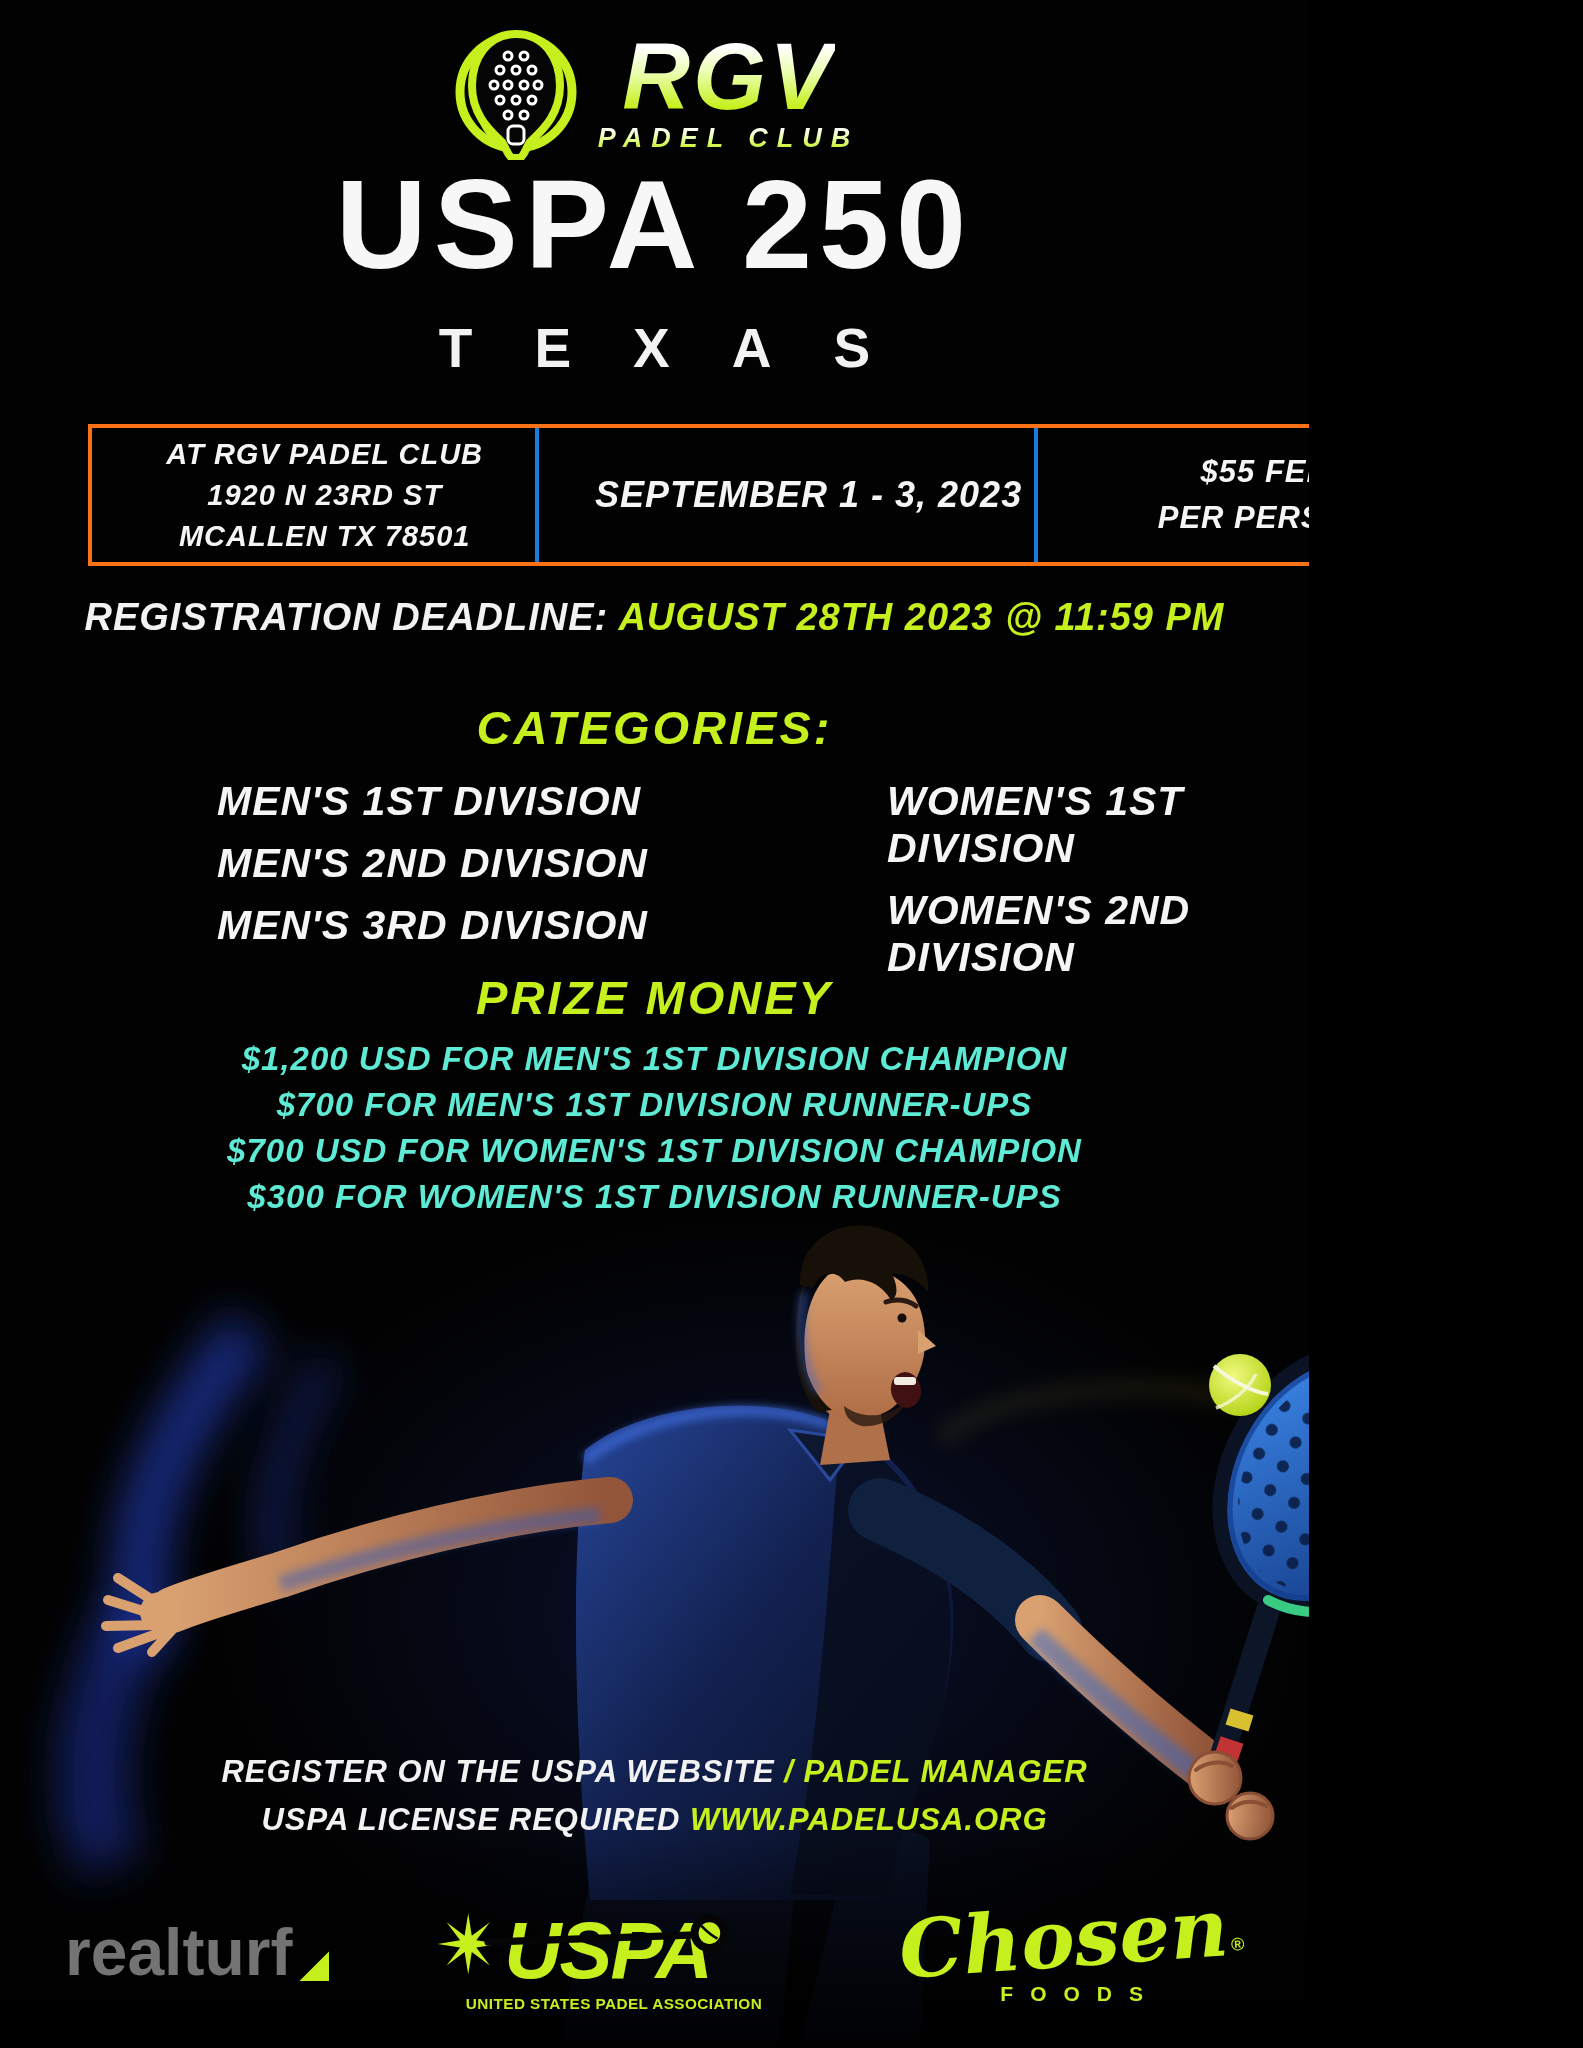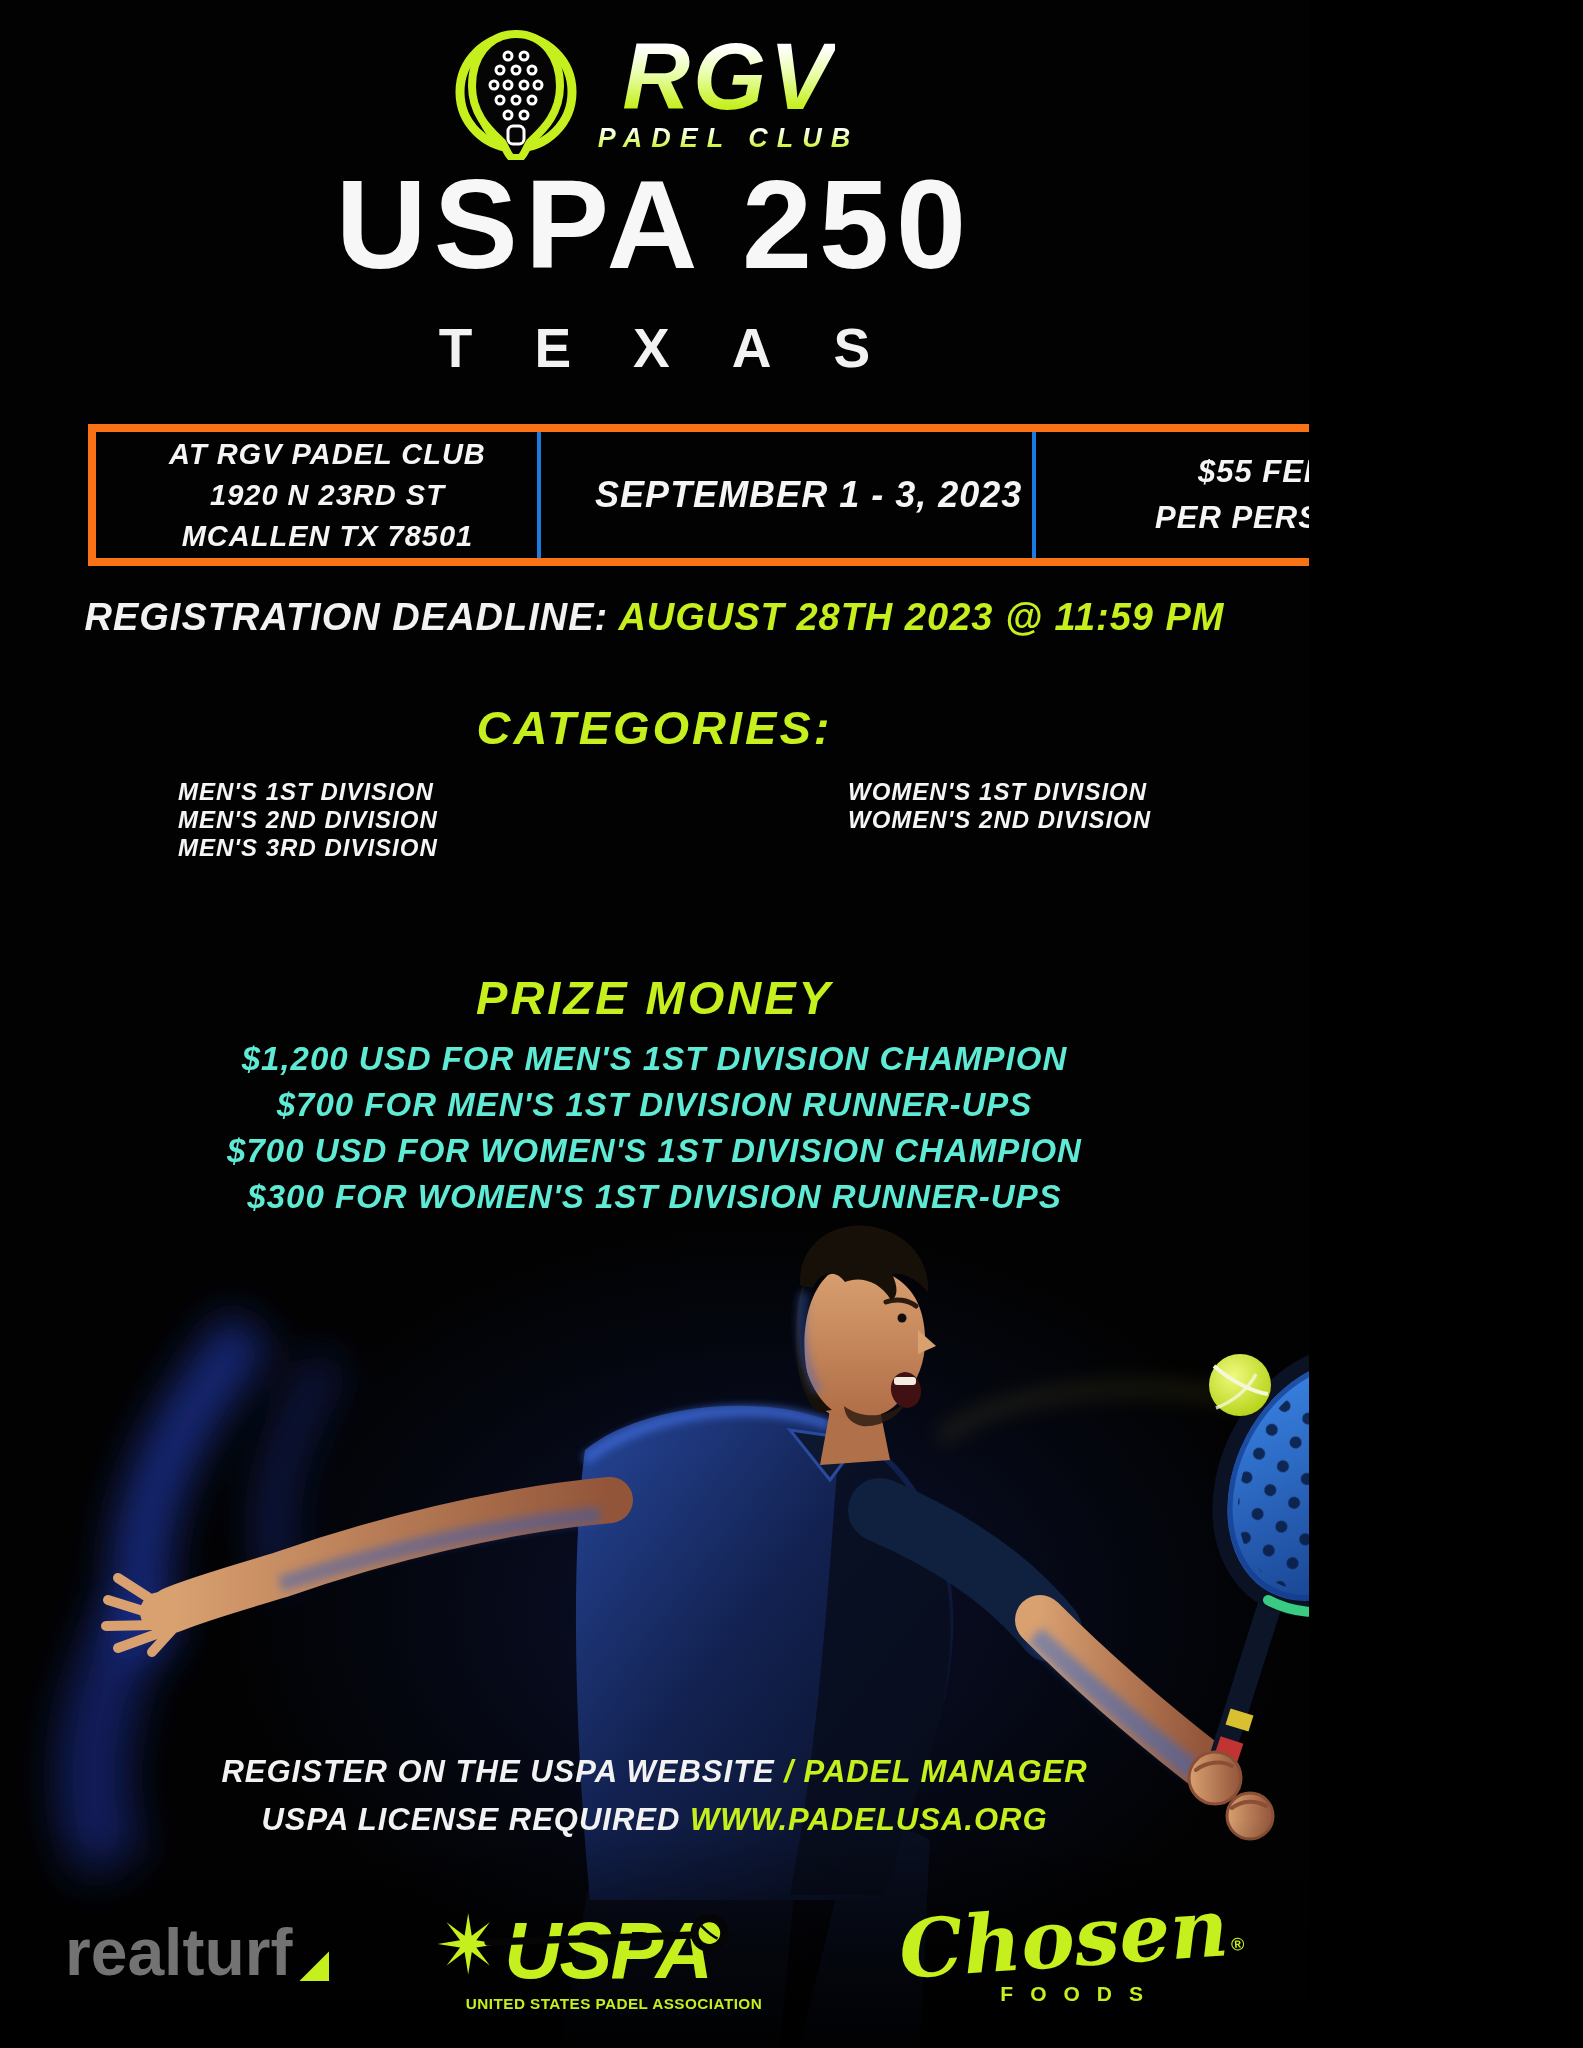--- a/index.html
+++ b/index.html
@@ -20,40 +20,40 @@
   .logo-text { display:flex; flex-direction:column; align-items:center; }
   .rgv { font-size:94px; font-weight:900; font-style:italic; letter-spacing:3px; line-height:0.92; }
   .padel-club { font-size:27px; font-weight:800; font-style:italic; letter-spacing:9px; margin-top:3px; }
   
   .title { position:absolute; top:152px; width:100%; text-align:center;
     color:#f7f7f7; font-size:126px; font-weight:900; letter-spacing:7px; }
   .subtitle { position:absolute; top:316px; width:100%; text-align:center;
     color:#f2f2f2; font-size:55px; font-weight:700; letter-spacing:62px; text-indent:62px; }
   
   .info-grid { position:absolute; top:424px; left:88px; width:1407px; height:142px;
-    border:8px solid #f97316; display:grid; grid-template-columns:30.6% 36.2% 33.2%; box-sizing:border-box;padding-left:22px; }
+    border:4px solid #f97316; display:grid; grid-template-columns:30.6% 36.2% 33.2%; box-sizing:border-box;padding-left:22px; }
   .info-cell { display:flex; flex-direction:column; justify-content:center; align-items:center;
     color:#f5f5f5; font-style:italic; font-weight:bold; }
   .info-cell + .info-cell { border-left:4px solid #1b7ce0; }
   .info-loc-line { font-size:29px; line-height:41px; letter-spacing:1px; }
   .info-date { font-size:36px; letter-spacing:1px;margin-left:44px; }
   .info-fee-line { font-size:31px; line-height:46px; letter-spacing:1px; }
   
   .deadline { position:absolute; top:596px; width:100%; text-align:center;
     font-style:italic; font-weight:bold; font-size:38px; letter-spacing:1px; }
   .t-white { color:#f2f2f2; }
   .t-green { color:#c6ef1e; }
   
   .section-heading { position:absolute; width:100%; text-align:center; color:#c6ef1e;
     font-style:italic; font-weight:800; font-size:47px; letter-spacing:3px; }
   .heading-categories { top:700px; }
   .heading-prize { top:970px; }
   
-  .cat-col { position:absolute; display:flex; flex-direction:column; gap:0;
-    color:#f5f5f5; font-style:italic; font-weight:bold; font-size:24px; letter-spacing:1px; }
+  .cat-col { position:absolute; display:flex; flex-direction:column; gap:15px;
+    color:#f5f5f5; font-style:italic; font-weight:bold; font-size:41px; letter-spacing:1px;margin-left:39px; }
   .cat-left { top:778px; left:178px; }
   .cat-right { top:778px; left:848px; }
   
   .prize-lines { position:absolute; top:1036px; width:100%; text-align:center;
     color:#5eead4; font-style:italic; font-weight:bold; font-size:33px; line-height:46px; letter-spacing:1px; }
   
   .photo { position:absolute; top:1180px; left:0; width:1583px; height:868px; z-index:1; }
   
   .license { position:absolute; top:1748px; width:100%; text-align:center; z-index:5;
     font-style:italic; font-weight:bold; font-size:31px; line-height:48px; letter-spacing:1px; }

